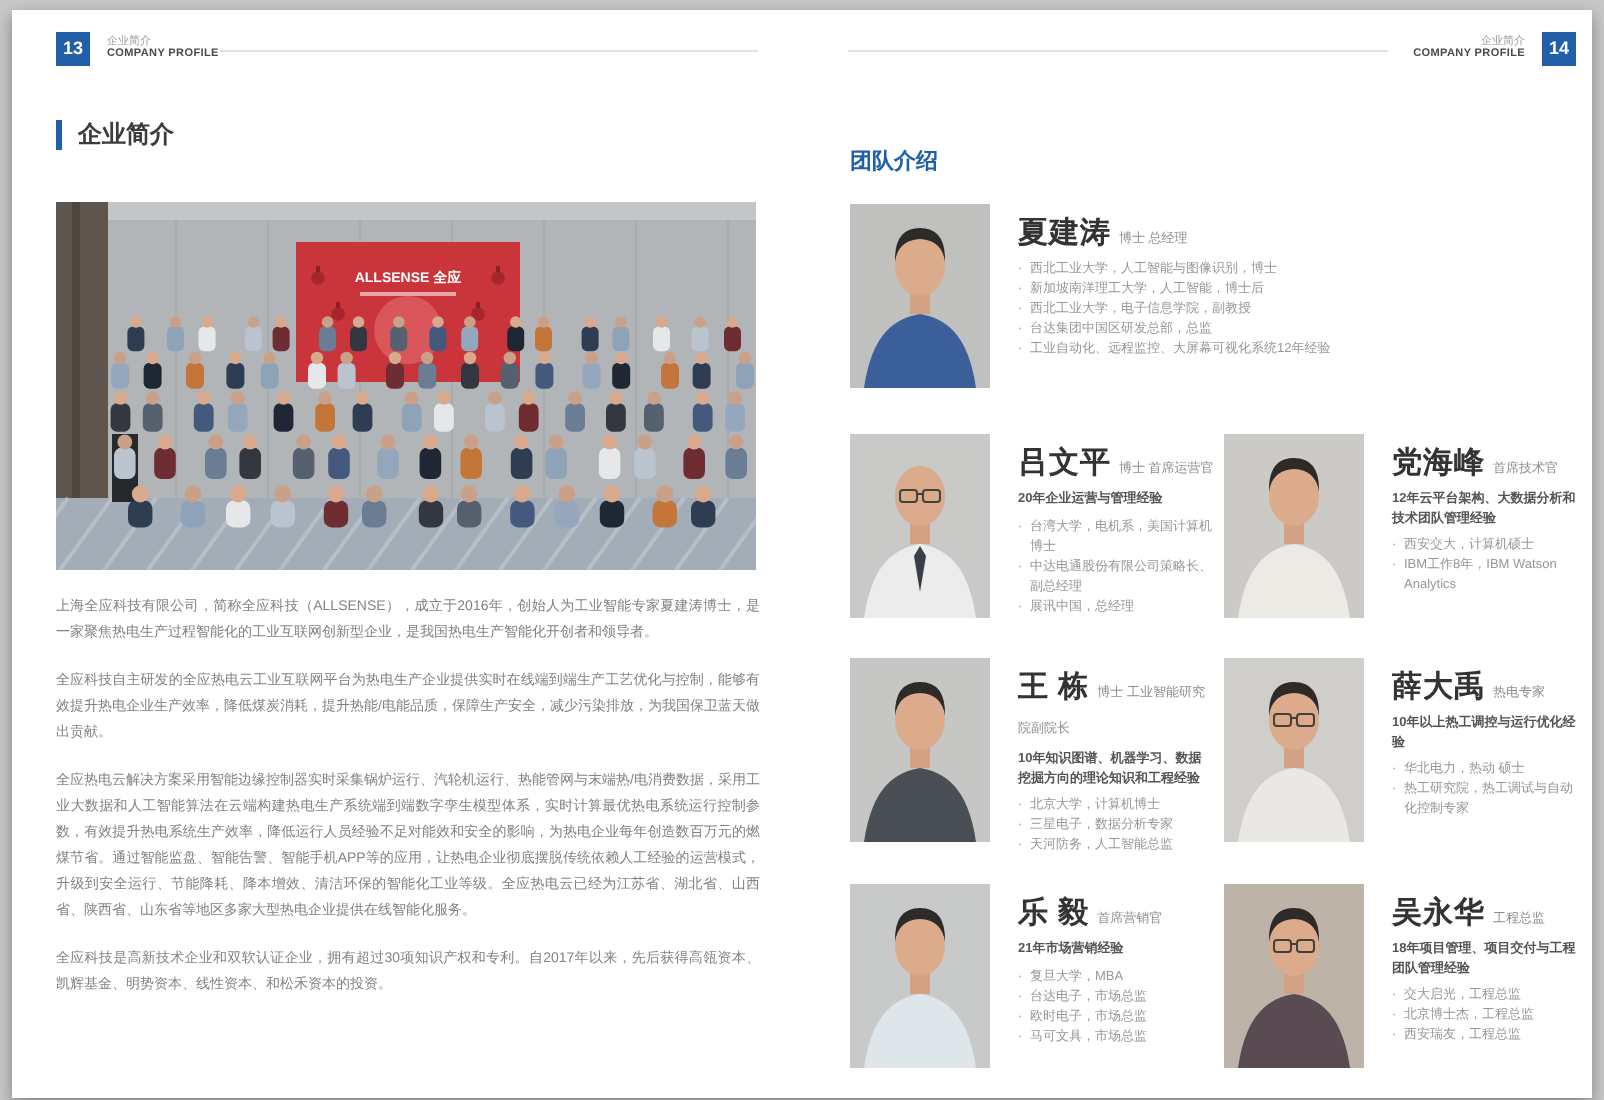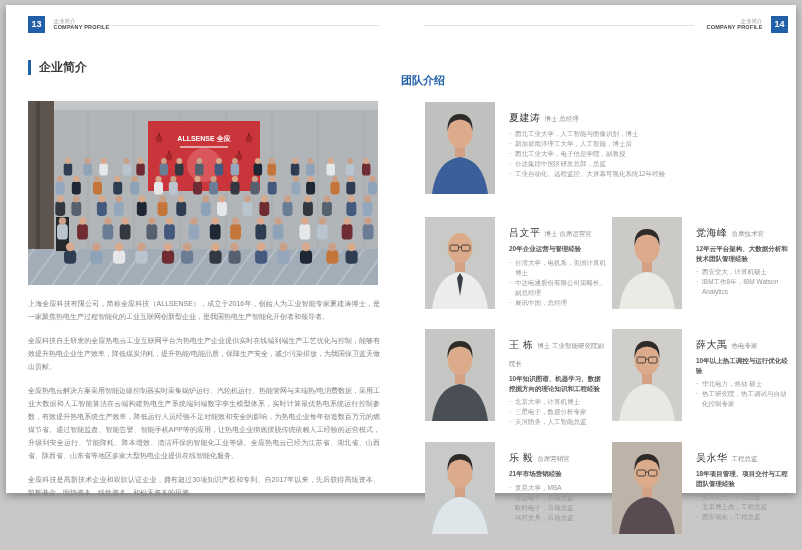--- a/index.html
+++ b/index.html
@@ -1,17 +1,17 @@
 <!DOCTYPE html>
 <html><head>
 <meta charset="utf-8">
 <style>
   html,body{margin:0;padding:0;width:802px;height:550px;background:#c8c8c8;
     font-family:"Liberation Sans",sans-serif;overflow:hidden;}
-  .sheet{position:absolute;left:6px;top:5px;width:790px;height:488px;background:#ffffff;
+  .sheet{position:absolute;left:6px;top:5px;width:790px;height:544px;background:#ffffff;
     box-shadow:0 3px 8px rgba(0,0,0,.35);}
   
   .hdr{position:absolute;top:11px;height:18px;}
   .hdr-left{left:22px;}
   .hdr-right{right:8px;}
   .pgnum{display:inline-block;width:17px;height:17px;background:#2160a8;color:#fff;
     font-size:9px;font-weight:bold;text-align:center;line-height:17px;vertical-align:top;}
   .hdr-labels{display:inline-block;vertical-align:top;margin:2px 4px 0 4px;}
   .hdr-cn{font-size:5.5px;color:#9a9a9a;display:block;line-height:6px;}
   .hdr-en{font-size:5.5px;font-weight:bold;color:#4a4a4a;display:block;line-height:6px;letter-spacing:.2px;}
@@ -19,36 +19,36 @@
   .hdr-line{position:absolute;top:20px;height:1px;background:#e2e2e2;}
   .hdr-line-left{left:104px;width:269px;}
   .hdr-line-right{left:418px;width:270px;}
   
   .sec-title{position:absolute;left:22px;top:55px;font-size:12px;font-weight:bold;color:#3c3c3c;
     padding-left:8px;border-left:3px solid #2160a8;line-height:15px;}
   .group-photo{position:absolute;left:22px;top:96px;width:350px;height:184px;background:#b2b5b7;overflow:hidden;}
   .paras{position:absolute;left:22px;top:292px;width:352px;}
   .paras p{margin:0 0 11px 0;font-size:7px;line-height:13px;color:#828282;text-align:justify;}
   
-  .team-title{position:absolute;left:395px;top:68px;font-size:11px;font-weight:bold;color:#2160a8;}
+  .team-title{position:absolute;left:419px;top:68px;font-size:11px;font-weight:bold;color:#2160a8;}
   .mslot{position:absolute;}
   .m0{left:419px;top:97px;width:365px;}
   .m1{left:419px;top:212px;width:182px;}
   .m2{left:606px;top:212px;width:178px;}
   .m3{left:419px;top:324px;width:182px;}
   .m4{left:606px;top:324px;width:178px;}
   .m5{left:419px;top:437px;width:182px;}
   .m6{left:606px;top:437px;width:178px;}
   .mcard{position:relative;min-height:92px;}
   .mphoto{position:absolute;left:0;top:0;width:70px;height:92px;overflow:hidden;background:#c2c2c0;}
   .mtext{margin-left:84px;padding-top:5px;}
   .m0 .mtext{width:275px;}
   .m1 .mtext,.m3 .mtext,.m5 .mtext{width:98px;}
   .m2 .mtext,.m4 .mtext,.m6 .mtext{width:95px;}
-  .mname{font-size:10px;font-weight:normal;color:#333;letter-spacing:.5px;}
+  .mname{font-size:15px;font-weight:bold;color:#333;letter-spacing:.5px;}
   .mtitle{font-size:6.5px;color:#8d8d8d;margin-left:4px;}
   .msummary{font-size:6.5px;font-weight:bold;color:#555;line-height:9.5px;margin:4px 0 3px 0;}
   .mbullets{list-style:none;margin:4px 0 0 0;padding:0;}
   .mbullets li{font-size:6.5px;color:#979797;line-height:10px;padding-left:6px;position:relative;}
   .mbullets li:before{content:"·";position:absolute;left:0;color:#979797;}
 </style>
 </head>
 <body>
 
 <div class="sheet">

